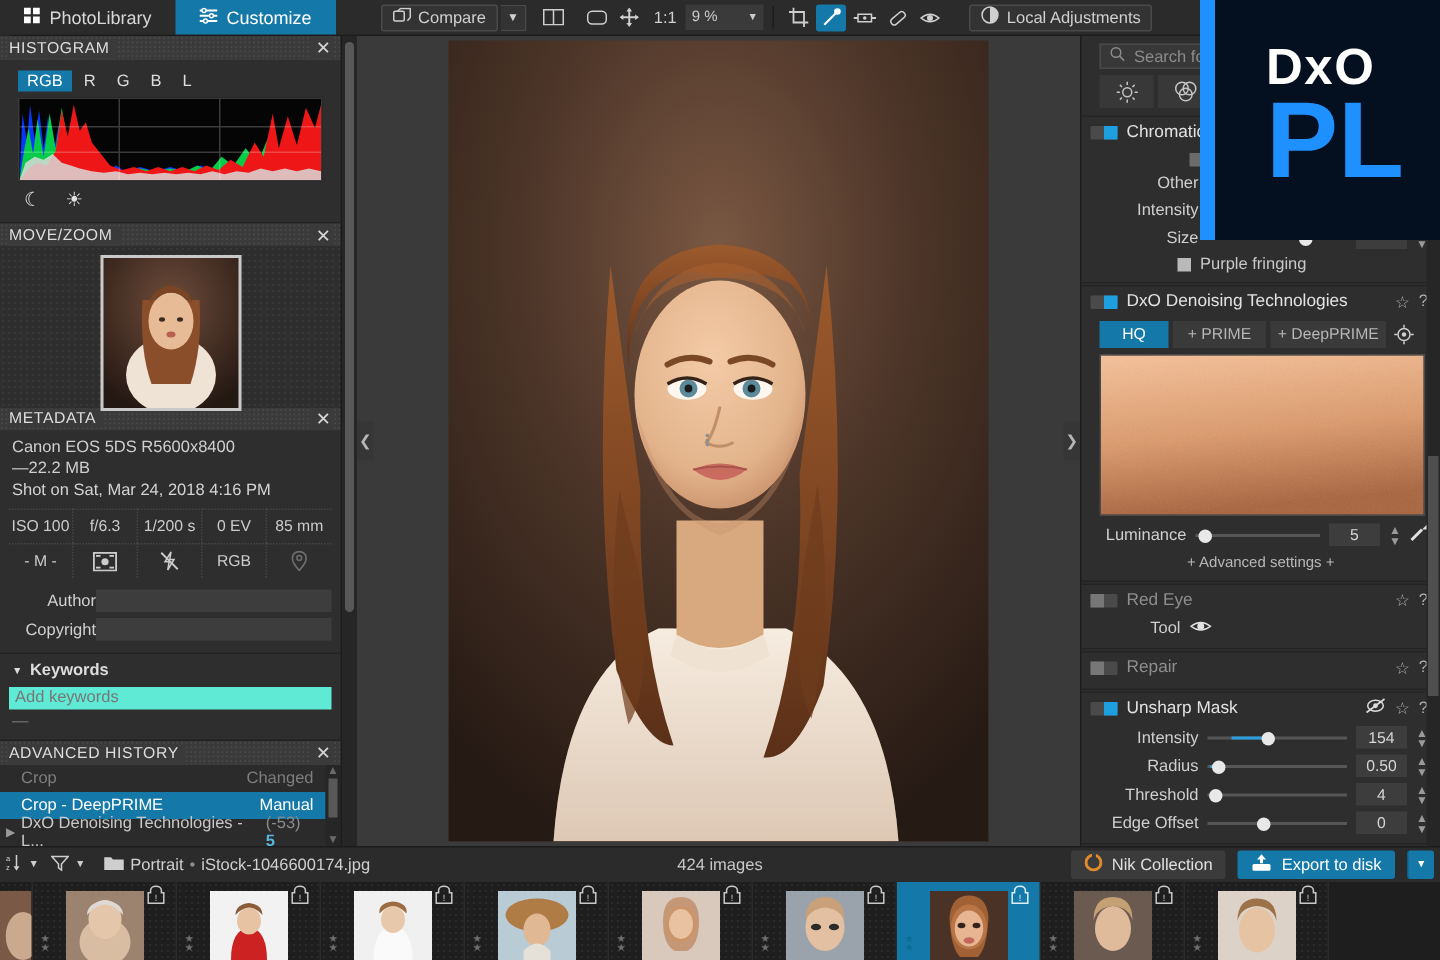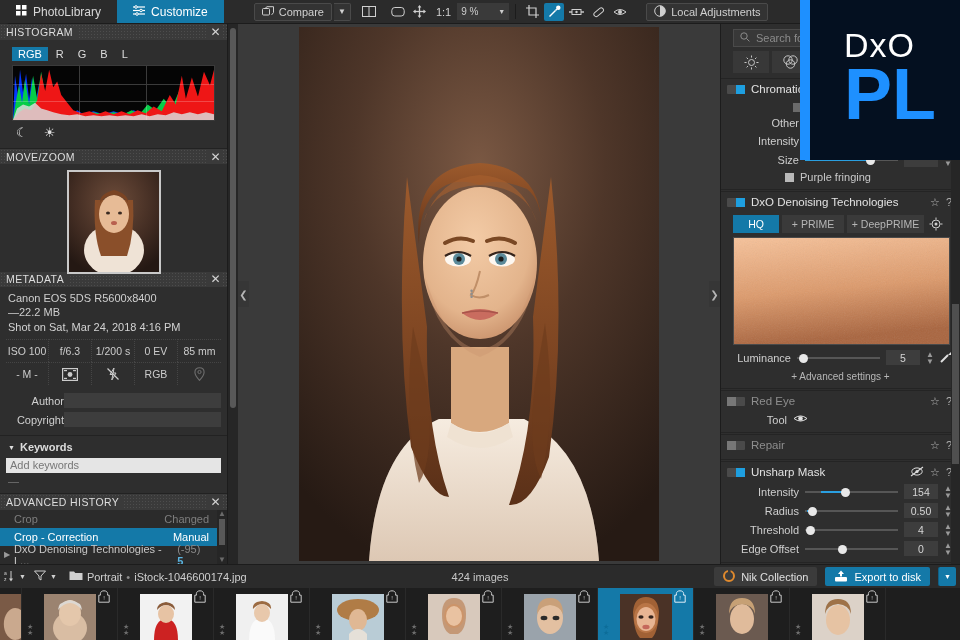--- a/index.html
+++ b/index.html
@@ -85,21 +85,21 @@
   .md-grid div {
     height: 23px; display:flex; align-items:center; justify-content:center;
     font-size: 10.5px; color:#ccc; border:1px dotted #454545; border-width: 1px 1px 0 0;
   }
   .md-grid div:nth-child(5n) { border-right: none; }
   .md-grid .r2 { border-top: 1px dotted #454545; }
   .field-row { display:flex; align-items:center; gap:0; padding:2px 0; }
   .field-row label { width: 58px; text-align: right; font-size: 11px; color:#d0d0d0; }
   .field-row .inp { flex:1; height: 15px; background:#3d3d3d; border:none; }
   .kw-head { display:flex; align-items:center; gap:5px; padding: 3px 2px; font-size:11px; color:#ddd; font-weight:bold;}
-  .kw-input { height: 15px; background:#e5e5e5; color:#777; font-size:11px; padding:1px 4px; margin: 2px 0;}
+  .kw-input { height: 15px; background:#5eead4; color:#777; font-size:11px; padding:1px 4px; margin: 2px 0;}
   .kw-dash { color:#777; padding-left:2px; }
 
   
   .hist-list { background:#2b2b2b; }
   .hl-row { display:flex; justify-content:space-between; align-items:center; height:18px;
             padding: 0 8px 0 14px; font-size: 11px; position:relative;}
   .hl-row.dim { color:#7e7e7e; }
   .hl-row.sel { background:#1479a8; color:#fff; }
   .hl-row .tri { position:absolute; left:4px; color:#9a9a9a; font-size:8px;}
   .hl-row .val-dim { color:#8a8a8a; }
@@ -162,21 +162,21 @@
   .dn-tabs div.on { background:#1479a8; color:#fff; }
   .dn-preview { height: 108px; margin: 0 10px 0 12px; border:1px solid #4a4a4a; overflow:hidden;
      background: linear-gradient(to bottom, #f0b083 0%, #e09a6d 45%, #b36f48 100%); position:relative;}
   .adv { text-align:center; font-size:10px; color:#b7b7b7; padding: 4px 0 2px; cursor:pointer;}
   .rscroll { position:absolute; right:0; top:0; bottom:0; width:9px; background:#262626;}
   .rscroll .th { position:absolute; left:1px; width:7px; background:#4f4f4f;}
 
   
   .logo { position:absolute; right:0; top:0; width:160px; height:160px; background:#041020; z-index:30;}
   .logo .bar { position:absolute; left:0; top:0; bottom:0; width:10px; background:#1e90ff; }
-  .logo .dxo { position:absolute; left:44px; top:26px; color:#fff; font-size:34px; font-weight:normal; letter-spacing:1px;}
+  .logo .dxo { position:absolute; left:44px; top:26px; color:#fff; font-size:34px; font-weight:bold; letter-spacing:1px;}
   .logo .pl { position:absolute; left:44px; top:58px; color:#1e90ff; font-size:72px; font-weight:bold; line-height:72px;}
 
   
   .status { height: 24px; flex: 0 0 24px; background:#2b2b2b; display:flex; align-items:center;
             gap:8px; padding: 0 4px; border-top:1px solid #1c1c1c; position:relative;}
   .status .seg { display:flex; align-items:center; gap:4px; color:#cfcfcf; font-size:11px; }
   .status .spacer { flex:1; }
   .center-count { position:absolute; left:0; right:0; text-align:center; font-size:11px; color:#c8c8c8;
                   pointer-events:none;}
   .sbtn { display:flex; align-items:center; gap:6px; height:19px; padding:0 9px; font-size:11px;
@@ -468,27 +468,27 @@
         <span class="ttl">ADVANCED HISTORY</span>
         <span class="x">✕</span>
       </div>
       <div class="hl-wrap">
         <div class="hist-list" style="flex:1">
           <div class="hl-row dim">
             <span>Crop</span>
             <span>Changed</span>
           </div>
           <div class="hl-row sel">
-            <span>Crop - Correction</span>
+            <span>Crop - DeepPRIME</span>
             <span>Manual</span>
           </div>
           <div class="hl-row">
             <span class="tri">▶</span>
             <span>DxO Denoising Technologies - L...</span>
-            <span><span class="val-dim">(-95)</span>
+            <span><span class="val-dim">(-53)</span>
             <span class="val-b">5</span></span>
           </div>
         </div>
         <div class="hl-sb">
           <span class="ar" style="top:-1px;">▲</span>
             <div class="th" style="top:9px;"></div>
             <span class="ar" style="bottom:0;">▼</span>
         </div>
       </div>
     </div>

